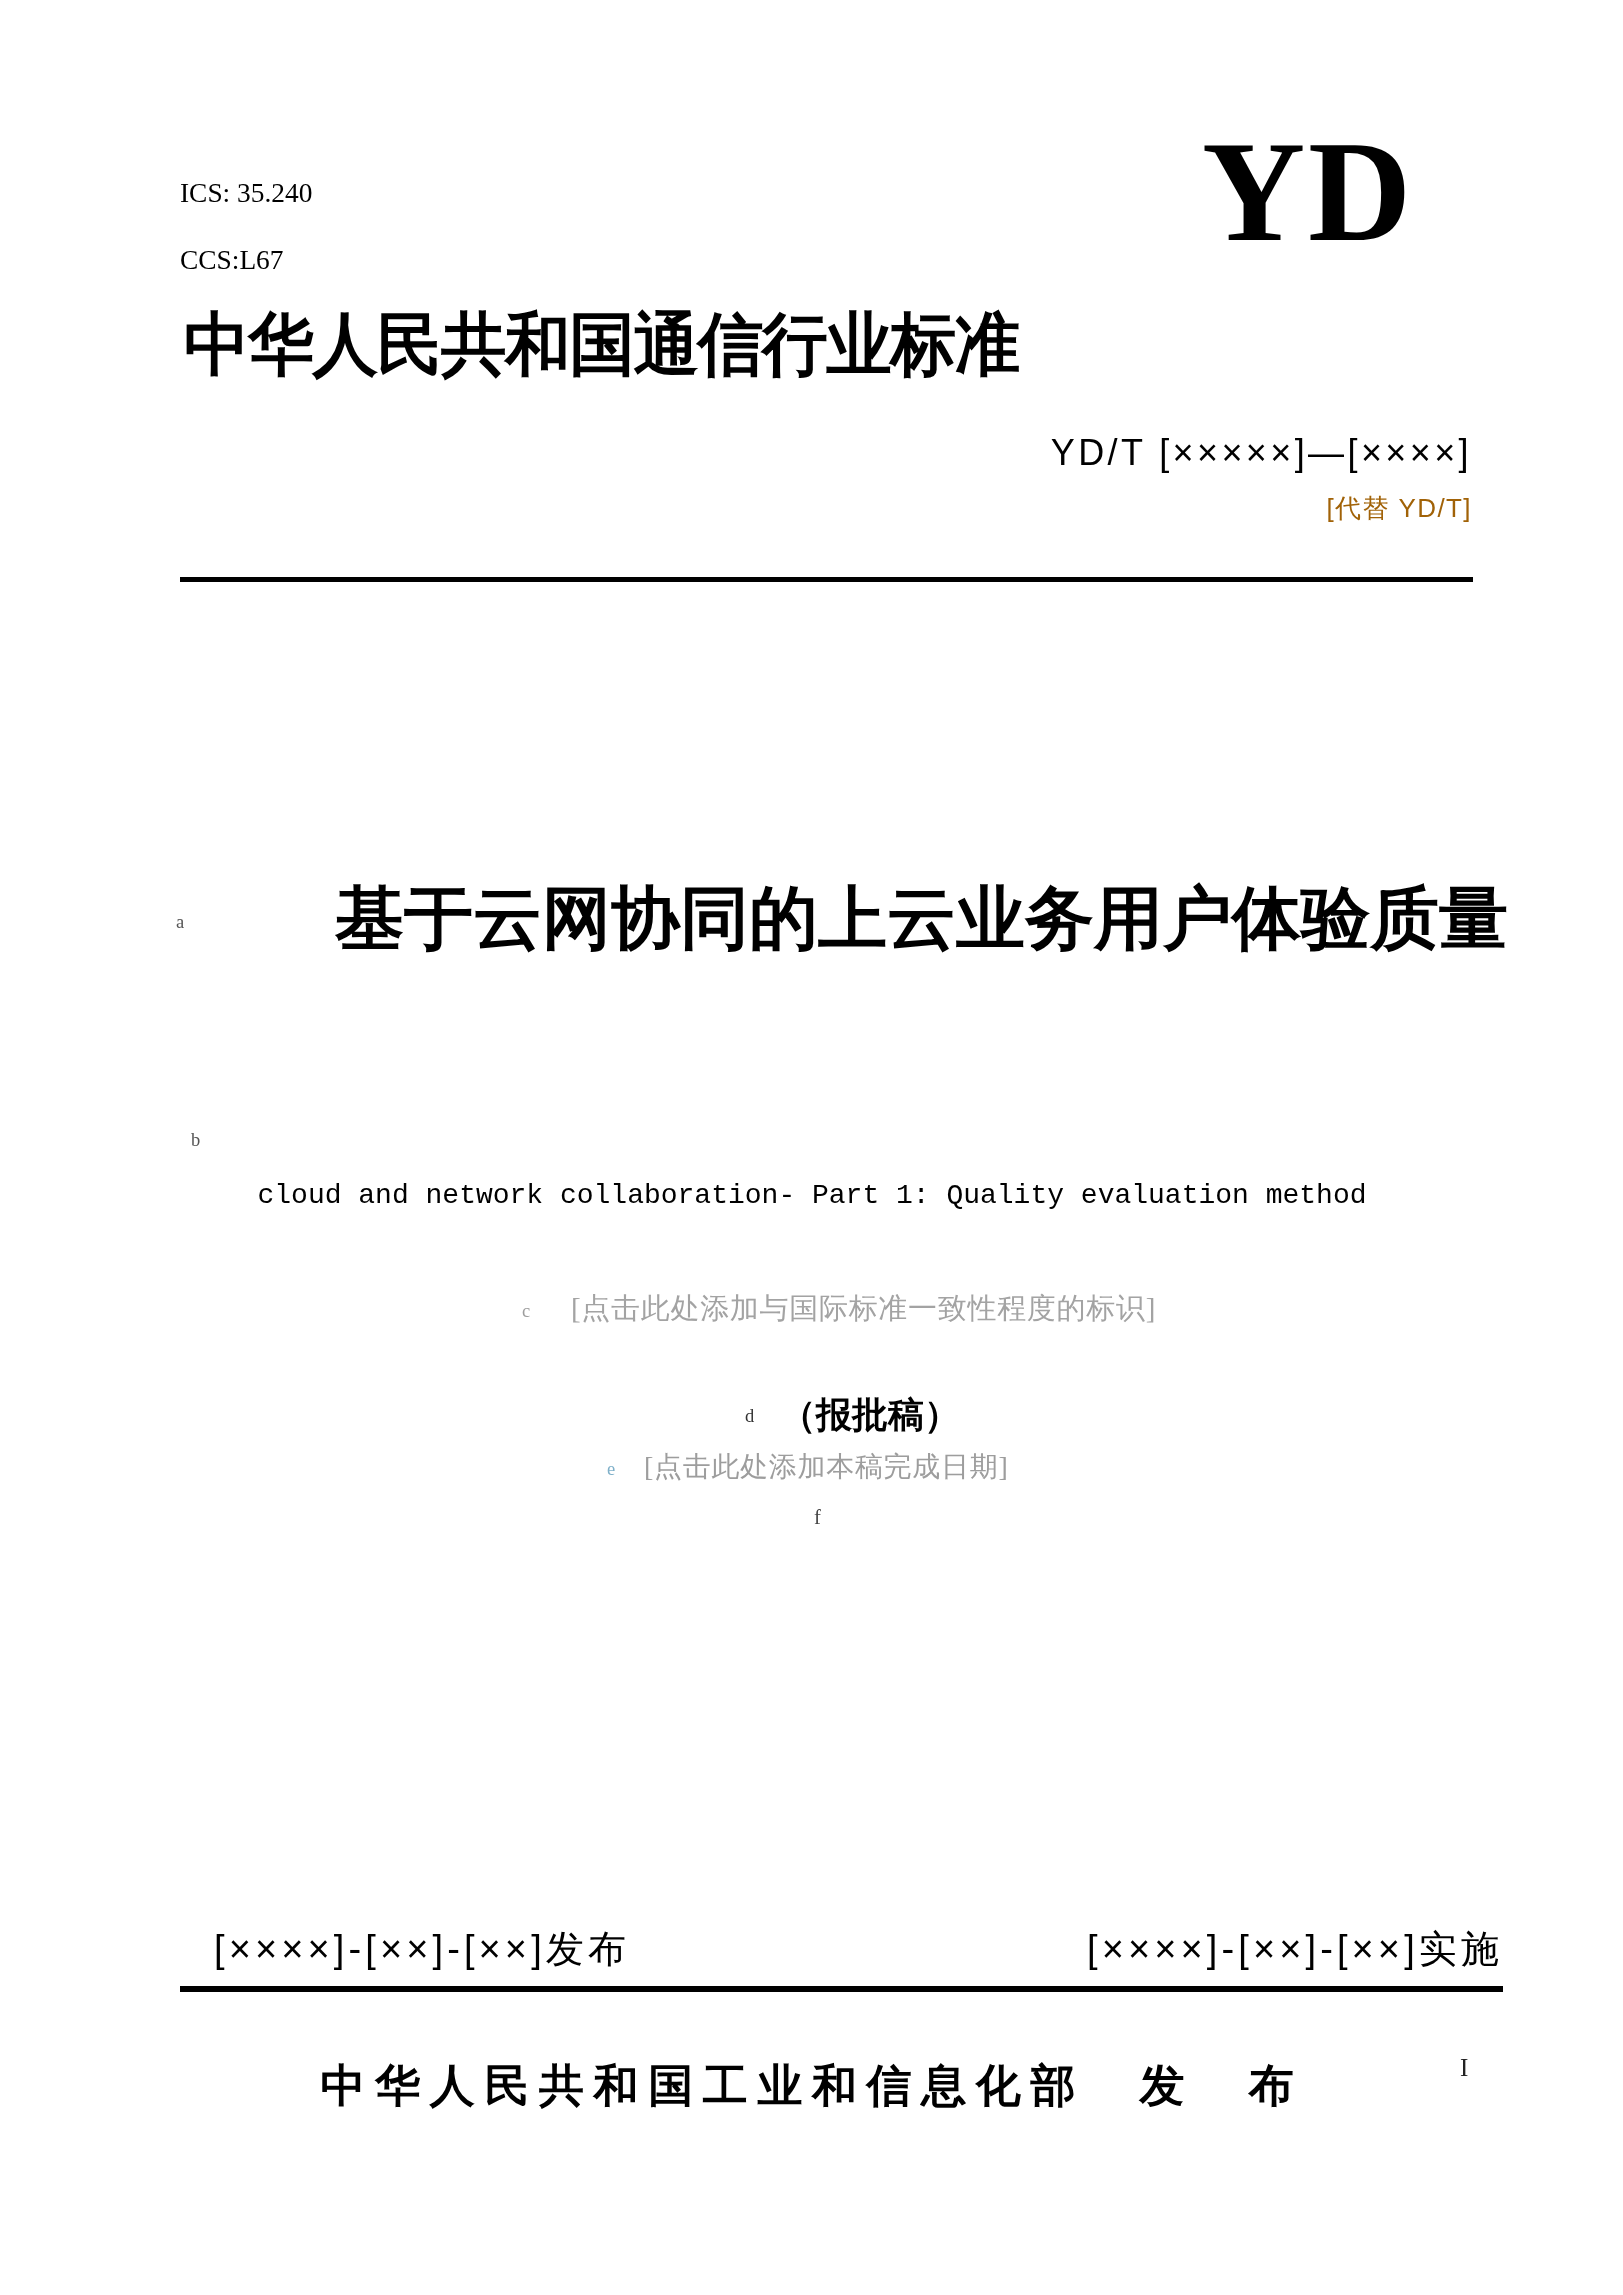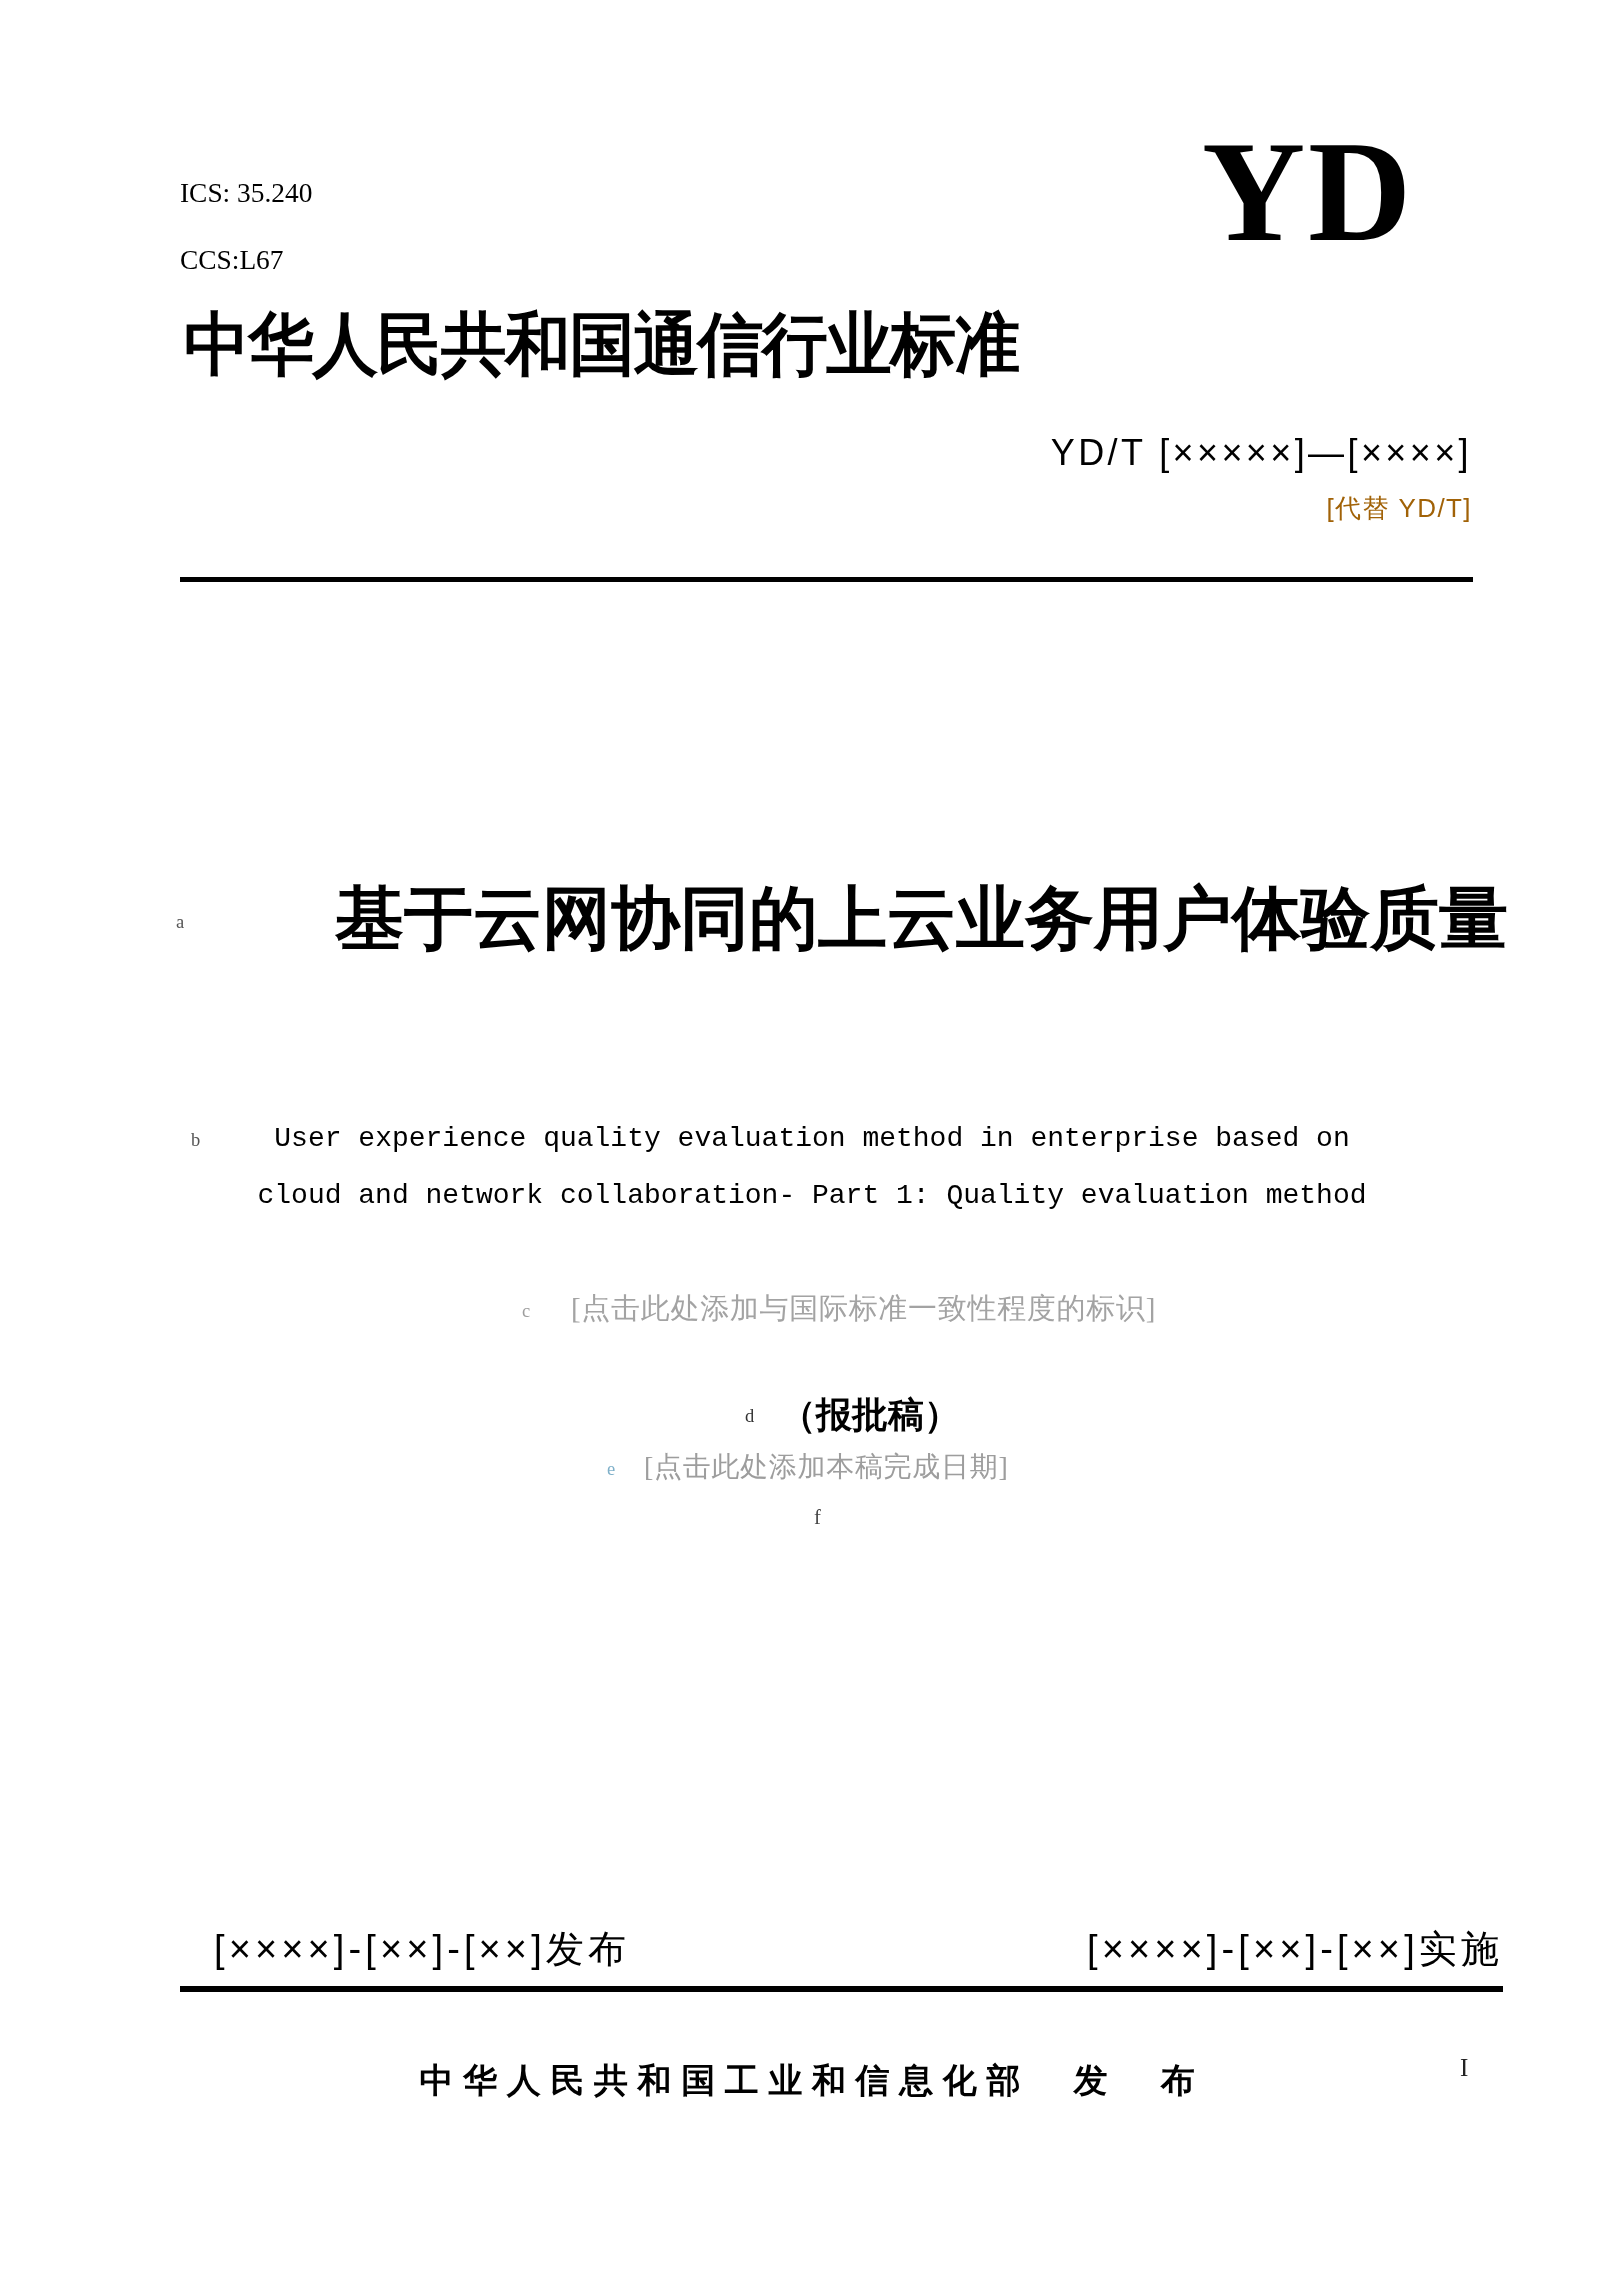--- a/index.html
+++ b/index.html
@@ -49,21 +49,21 @@
   .mark-d{left:745px;top:1407px;color:#333;}
   .mark-e{left:607px;top:1460px;color:#7fb0c9;}
   .mark-f{left:814px;top:1507px;color:#444;font-size:20.6px;}
 
   .date-line{top:1930px;font-size:38px;letter-spacing:4.1px;font-weight:500;}
   .date-release{left:189px;margin-left:25px;}
   .date-implement{right:121px;}
 
   .rule-bottom{left:180px;top:1986px;width:1323px;height:5.5px;background:#000;}
 
-  .publisher{left:0;width:1624px;text-align:center;top:2063px;font-size:34px;font-weight:bold;letter-spacing:9.6px;}
+  .publisher{left:0;width:1624px;text-align:center;top:2063px;font-size:45px;font-weight:bold;letter-spacing:9.6px;}
   .page-mark{left:1460px;top:2055px;font-size:25px;color:#222;}
 </style>
 </head>
 <body>
 
 <div class="page">
 
   <div class="abs serif ics">ICS: 35.240</div>
   <div class="abs serif ccs">CCS:L67</div>
 
@@ -73,21 +73,20 @@
 
   <div class="abs sans std-number">YD/T [×××××]—[××××]</div>
   <div class="abs sans replaces">[代替 YD/T]</div>
 
   <div class="abs rule-top"></div>
 
   <span class="abs serif mark mark-a">a</span>
   <div class="abs sans title-zh l1">基于云网协同的上云业务用户体验质量</div>
 
   <span class="abs serif mark mark-b">b</span>
-  <div class="abs mono title-en l1">User experience quality evaluation method in enterprise based on</div>
   <div class="abs mono title-en l2">cloud and network collaboration- Part 1: Quality evaluation method</div>
 
   <span class="abs serif mark mark-c">c</span>
   <div class="abs serif ph-intl">[点击此处添加与国际标准一致性程度的标识]</div>
 
   <span class="abs serif mark mark-d">d</span>
   <div class="abs serif draft">（报批稿）</div>
 
   <span class="abs serif mark mark-e">e</span>
   <div class="abs serif ph-date">[点击此处添加本稿完成日期]</div>

